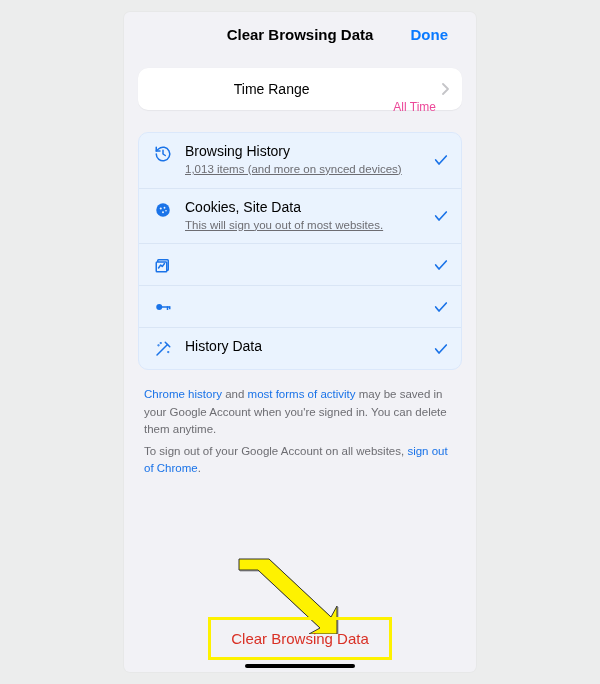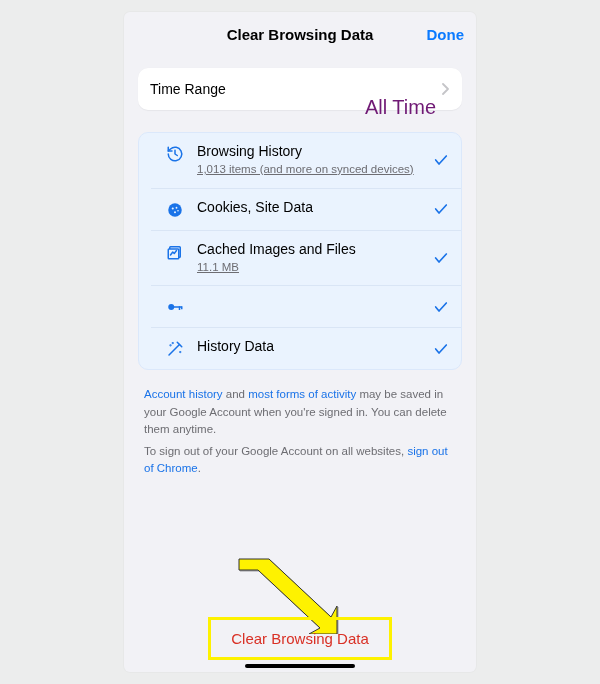--- a/index.html
+++ b/index.html
@@ -19,45 +19,45 @@
     box-shadow: 0 0 0 1px rgba(0,0,0,0.02);
   }
   
   .hdr {
     position:relative;
     height:44px;
     display:flex; align-items:center; justify-content:center;
     font-weight:600; font-size:15px; color:#000;
   }
   .done {
-    position:absolute; right:12px; top:0; height:44px;
+    position:absolute; right:28px; top:0; height:44px;
     display:flex; align-items:center;
     color:#0a7aff; font-size:15px; font-weight:600;
   }
   
   .timecard {
     margin:12px 14px 0 14px;
     background:#ffffff;
     border-radius:10px;
     height:42px;
     display:flex; align-items:center;
     padding:0 12px;
     box-shadow:0 0.5px 1px rgba(0,0,0,0.05);
+    text-align:center;
   }
   .timecard .label { font-size:14px; color:#000; font-weight:500; flex:1; }
-  .timecard .value { font-size:20px; color:#701a75; margin-right:6px;margin-top:36px; }
+  .timecard .value { font-size:12px; color:#ec4899; margin-right:6px;margin-top:36px; }
   .chev { color:#c5c5c8; }
   
   .optcard {
     margin:22px 14px 0 14px;
     background:#eaf3fe;
     border:1px solid #dbe8fb;
     border-radius:10px;
     overflow:hidden;
-    padding-left:12px;
   }
   .row {
     display:flex; align-items:flex-start;
     padding:10px 12px 11px 12px;
     border-bottom:1px solid #d9e5f5;
     position:relative;
   }
   .row:last-child { border-bottom:none; }
   .iconcell {
     width:24px; flex:0 0 24px;
@@ -149,40 +149,37 @@
         <svg width="18" height="18" viewBox="0 0 24 24">
             <circle cx="12" cy="12" r="9" fill="currentColor"></circle>
             <circle cx="9" cy="10" r="1.4" fill="#eaf3fe"></circle>
             <circle cx="14" cy="9" r="1.2" fill="#eaf3fe"></circle>
             <circle cx="12" cy="15" r="1.3" fill="#eaf3fe"></circle>
             <circle cx="16" cy="13" r="1.1" fill="#eaf3fe"></circle>
           </svg>
       </span>
       <div class="textcell">
         <div class="title">Cookies, Site Data</div>
+        <div class="sub">This will sign you out of most websites.</div>
       </div>
       <span class="check">
         <svg width="16" height="16" viewBox="0 0 24 24" fill="none" stroke="currentColor" stroke-width="2.5" stroke-linecap="round" stroke-linejoin="round">
             <polyline points="4 12 9 18 20 6"></polyline>
           </svg>
       </span>
     </div>
 
     <div class="row">
       <span class="iconcell">
         <svg width="18" height="18" viewBox="0 0 24 24" fill="none" stroke="currentColor" stroke-width="2">
             <rect x="5" y="5" width="14" height="14" rx="1"></rect>
             <rect x="3" y="8" width="14" height="13" rx="1" fill="#eaf3fe"></rect>
             <polyline points="6 16 9 12 11 14 14 10" stroke-linecap="round" stroke-linejoin="round"></polyline>
           </svg>
       </span>
-      <div class="textcell">
-        <div class="title">Cached Images and Files</div>
-        <div class="sub">11.1 MB</div>
-      </div>
       <span class="check">
         <svg width="16" height="16" viewBox="0 0 24 24" fill="none" stroke="currentColor" stroke-width="2.5" stroke-linecap="round" stroke-linejoin="round">
             <polyline points="4 12 9 18 20 6"></polyline>
           </svg>
       </span>
     </div>
 
     <div class="row">
       <span class="iconcell">
         <svg width="20" height="18" viewBox="0 0 24 24" fill="currentColor">
@@ -215,21 +212,21 @@
       <span class="check">
         <svg width="16" height="16" viewBox="0 0 24 24" fill="none" stroke="currentColor" stroke-width="2.5" stroke-linecap="round" stroke-linejoin="round">
             <polyline points="4 12 9 18 20 6"></polyline>
           </svg>
       </span>
     </div>
 
   </div>
 
   <div class="para">
-    <a href="#">Account history</a><span> and </span><a href="#">most forms of activity</a><span> may be saved in your Google Account when you're signed in. You can delete them anytime.</span>
+    <a href="#">Chrome history</a><span> and </span><a href="#">most forms of activity</a><span> may be saved in your Google Account when you're signed in. You can delete them anytime.</span>
   </div>
 
   <div class="para" style="margin-top:5px">
     <span>To sign out of your Google Account on all websites, </span><a href="#">sign out of Chrome</a><span>.</span>
   </div>
 
   <svg class="arrow" viewBox="0 0 110 80">
     <defs>
       <filter id="ds" x="-20%" y="-20%" width="140%" height="140%">
         <feDropShadow dx="1" dy="1" stdDeviation="0.5" flood-color="#000" flood-opacity="0.35"></feDropShadow>

